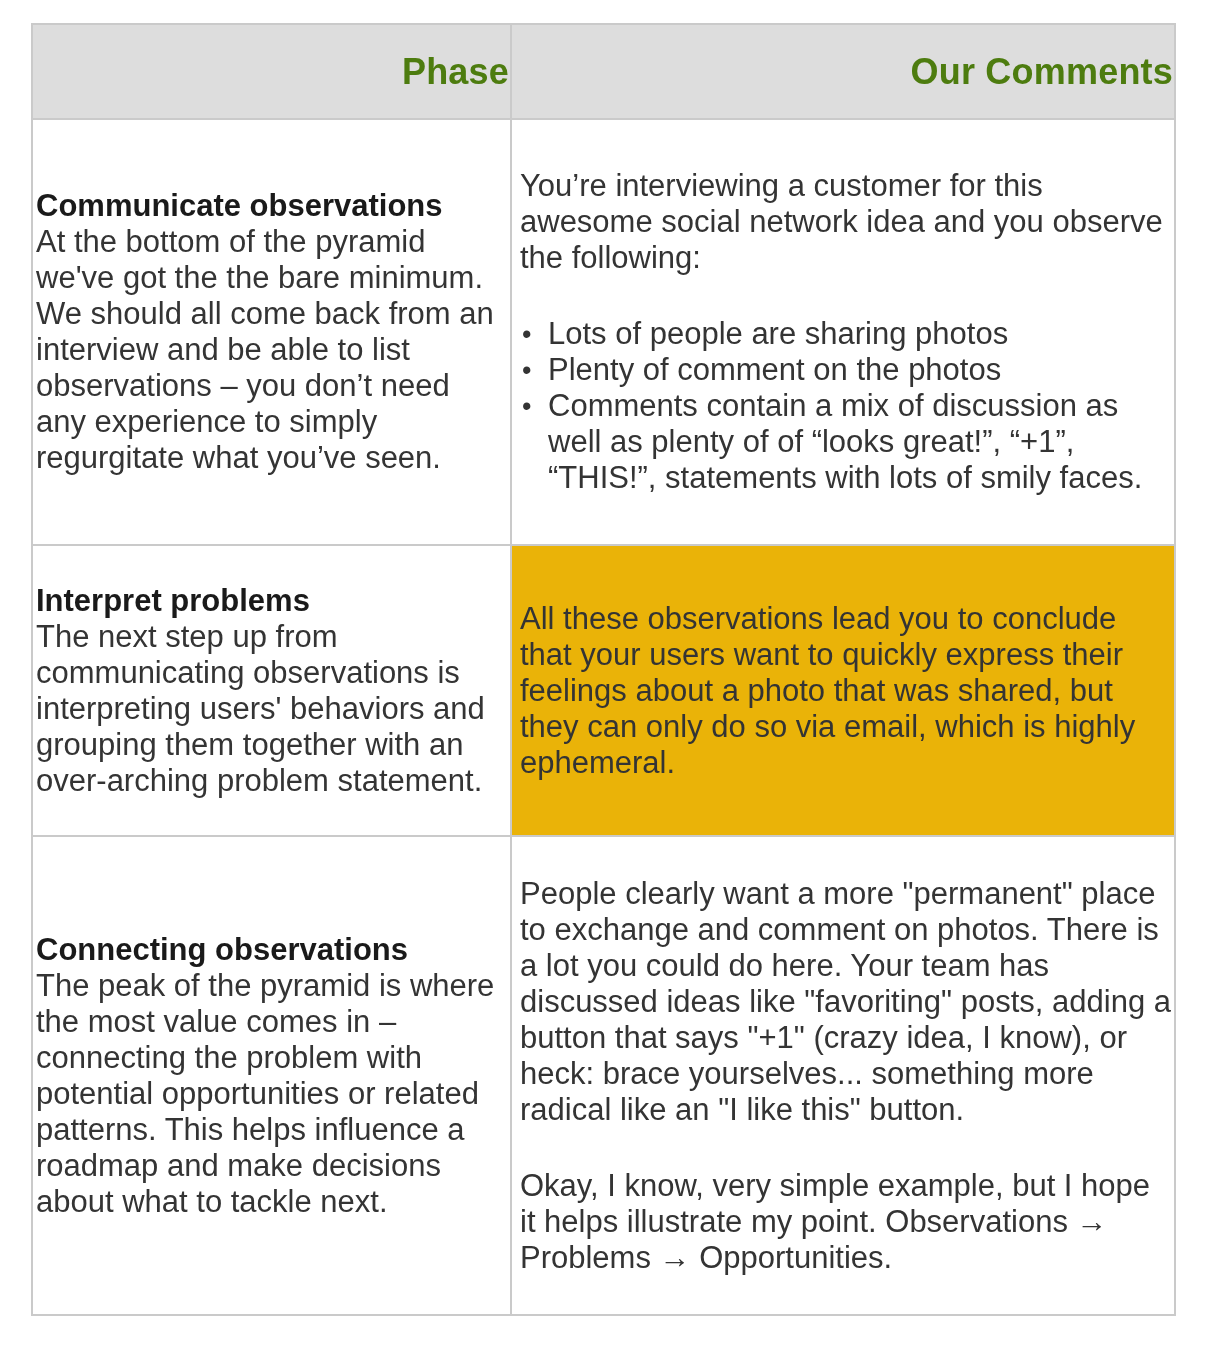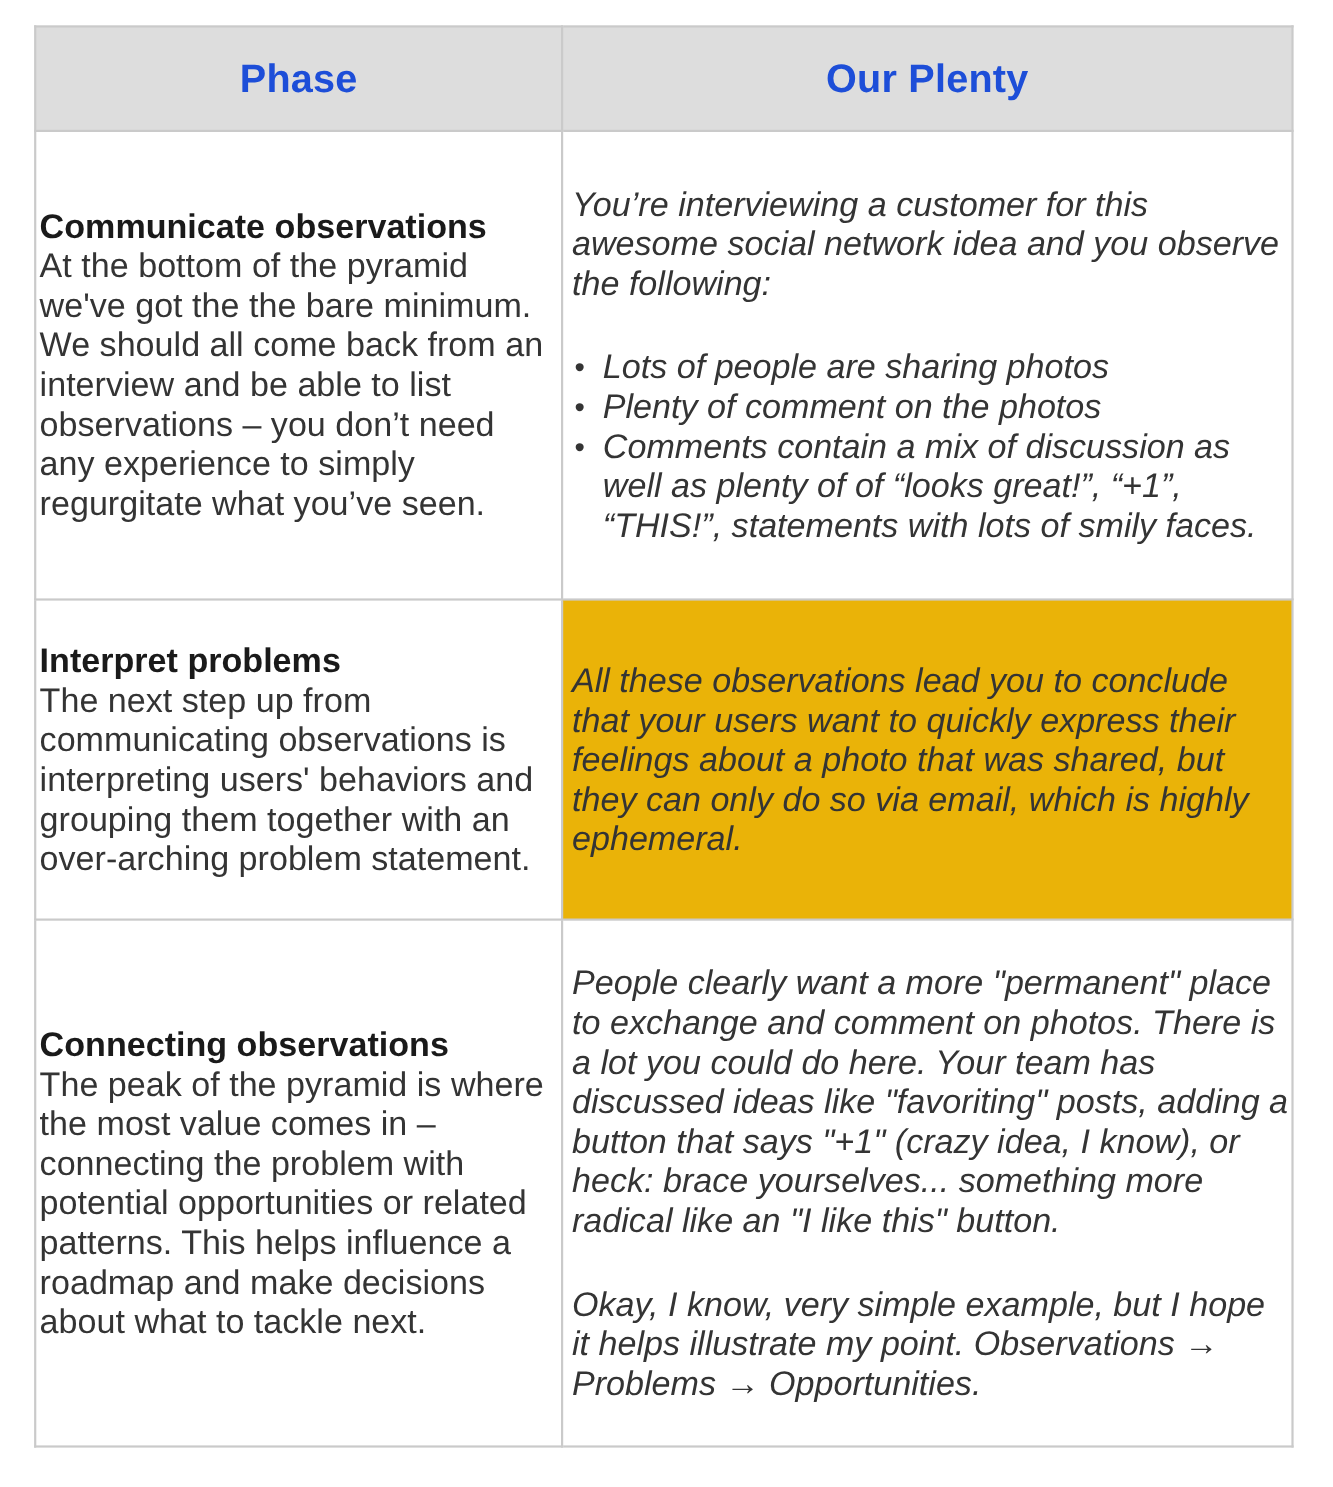--- a/index.html
+++ b/index.html
@@ -20,38 +20,38 @@
     width: 1143px;
   }
   .col-phase   { width: 479px; }
   .col-example { width: 664px; }
   th, td {
     border: 2px solid #cacaca;
     vertical-align: middle;
   }
   th {
     background: #dddddd;
-    color: #1d4ed8;
+    color: #4d7c0f;
     font-size: 36px;
     font-weight: bold;
     height: 91px;
-    text-align: center;
+    text-align: right;
     letter-spacing: 0.2px;
   }
   td {
     font-size: 31px;
     line-height: 36px;
     color: #343434;
     background: #ffffff;
   }
   tr.row-1 td { height: 424px; }
   tr.row-2 td { height: 289px; }
   tr.row-3 td { height: 477px; margin-top: 12px; }
   td.phase-cell   { padding: 0 10px 0 3px; }
-  td.example-cell { padding: 0 0 0 8px; font-style: italic; }
+  td.example-cell { padding: 0 0 0 8px; }
   td.example-tinted { background: #eab308; }
   .cell-title {
     display: block;
     font-weight: bold;
     color: #1a1a1a;
   }
   .example-cell p { margin: 0; }
   .example-cell p + p { margin-top: 40px; }
   ul.obs-list {
     list-style: none;
@@ -78,21 +78,21 @@
 
 <div class="table-wrap">
   <table class="phase-table">
     <colgroup>
       <col class="col-phase">
       <col class="col-example">
     </colgroup>
     <thead>
       <tr>
         <th>Phase</th>
-        <th>Our Plenty</th>
+        <th>Our Comments</th>
       </tr>
     </thead>
     <tbody>
 
       <tr class="row-1">
         <td class="phase-cell">
           <div>
             <strong class="cell-title">Communicate observations</strong>
             <span>At the bottom of the pyramid we've got the the bare minimum. We should all come back from an interview and be able to list observations – you don’t need any experience to simply regurgitate what you’ve seen.</span>
           </div>

